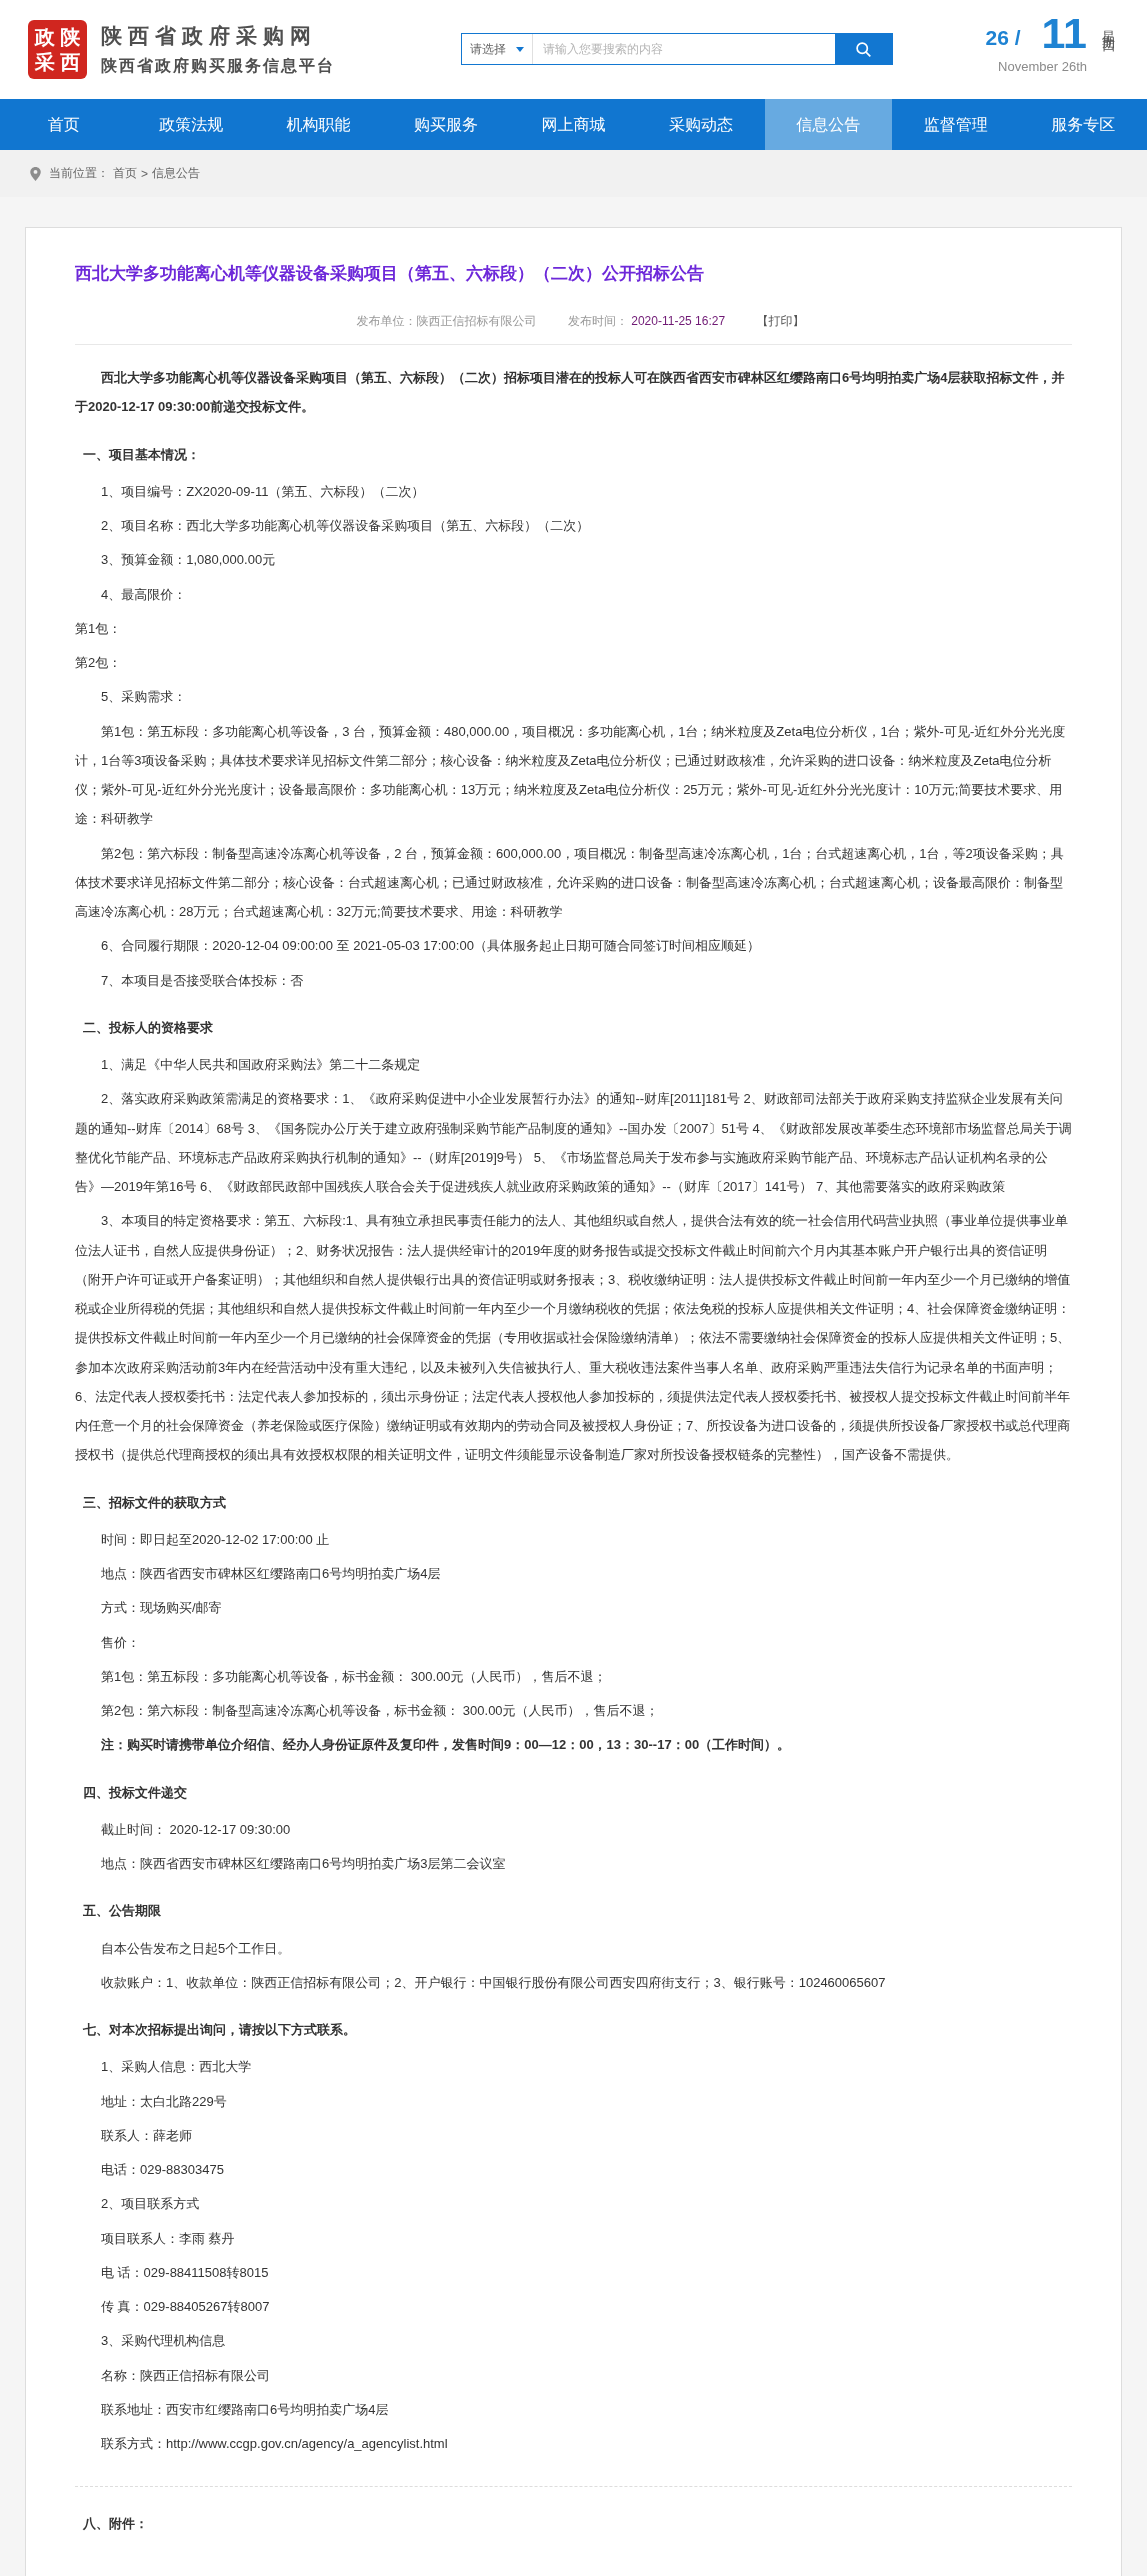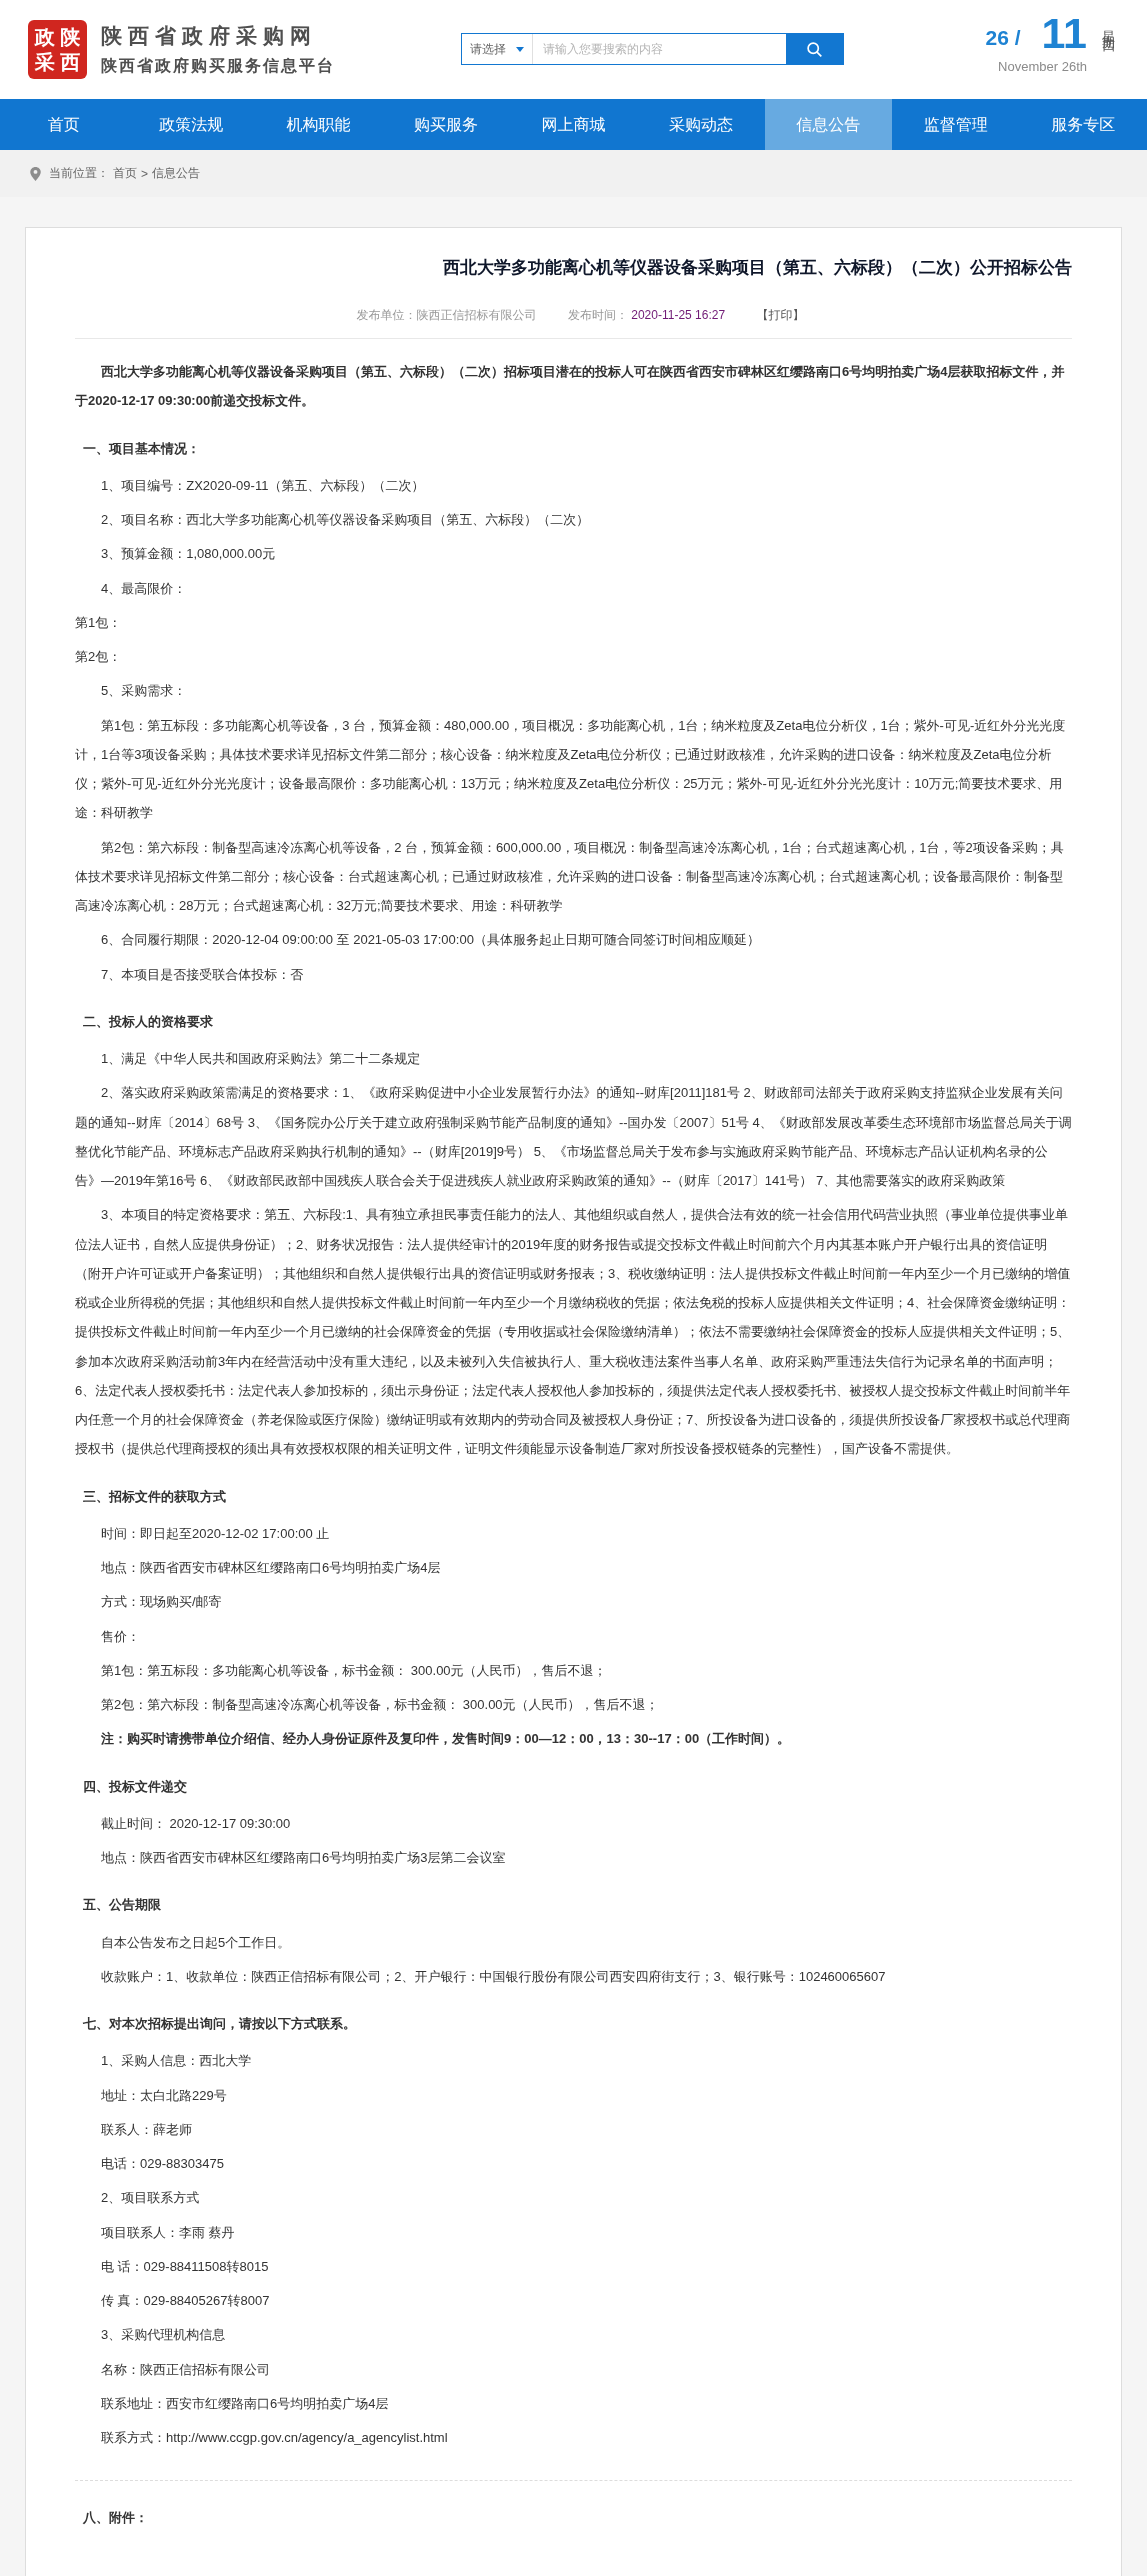--- a/index.html
+++ b/index.html
@@ -8,21 +8,21 @@
 
   
   .top-header { height:99px; background:#fff; display:flex; align-items:center; padding:0 28px; position:relative; }
   .logo-wrap { display:flex; align-items:center; gap:14px; }
   .seal { width:59px; height:59px; background:#d0261f; border-radius:6px; display:grid; grid-template-columns:1fr 1fr; grid-template-rows:1fr 1fr; padding:5px; gap:2px; }
   .seal span { color:#fff; font-weight:bold; font-size:20px; line-height:1; display:flex; align-items:center; justify-content:center; }
   .site-titles { display:flex; flex-direction:column; gap:6px; }
   .site-title { font-size:21px; font-weight:bold; color:#4f4f4f; letter-spacing:6px; }
   .site-subtitle { font-size:16px; font-weight:bold; color:#4f4f4f; letter-spacing:2px; }
 
-  .search-bar { position:absolute; left:461px; top:33px; width:383px; height:32px; display:flex; border:1px solid #1277d1; background:#fff; }
+  .search-bar { position:absolute; left:461px; top:33px; width:432px; height:32px; display:flex; border:1px solid #1277d1; background:#fff; }
   .search-select { width:71px; display:flex; align-items:center; justify-content:space-between; padding:0 8px; border-right:1px solid #e0e0e0; font-size:12px; color:#666; cursor:pointer; }
   .caret-down { width:0; height:0; border-left:4px solid transparent; border-right:4px solid transparent; border-top:5px solid #1277d1; }
   .search-input { flex:1; border:none; outline:none; padding:0 10px; font-size:12px; color:#333; }
   .search-input::placeholder { color:#b5b5b5; }
   .search-btn { width:57px; background:#1277d1; border:none; display:flex; align-items:center; justify-content:center; cursor:pointer; }
 
   .date-block { position:absolute; right:30px; top:12px; display:flex; }
   .date-main { text-align:right; }
   .date-top { display:flex; align-items:flex-start; justify-content:flex-end; gap:21px; }
   .date-day { font-size:21px; font-weight:bold; color:#1e83d3; margin-top:14px; }
@@ -35,21 +35,21 @@
   .nav-item { flex:1; text-align:center; line-height:51px; color:#fff; font-size:16px; cursor:pointer; }
   .nav-item.active { background:#67aae1; }
 
   
   .breadcrumb-bar { height:47px; background:#f1f1f1; display:flex; align-items:center; padding:3px 30px; font-size:12px; color:#666; gap:4px; }
   .pin-icon { margin-right:4px; display:flex; }
 
   
   .main-area { background:#f5f5f5; padding:30px 0 0 0; }
   .card { margin:0 25px; background:#fff; border:1px solid #ddd; padding:26px 49px 54px 49px; min-height:2164px; }
-  .article-title { text-align:right; font-size:17px; font-weight:bold; color:#0f172a; line-height:1.6; }
+  .article-title { text-align:left; font-size:17px; font-weight:bold; color:#6d28d9; line-height:1.6; margin-top:6px; }
   .article-meta { text-align:center; font-size:12px; color:#999; margin-top:26px; }
   .article-meta .meta-part { margin:0 14px; }
   .meta-time { color:#701a75;text-align:center; }
   .print-btn { color:#555; cursor:pointer; margin-left:14px; }
   .meta-divider { border-bottom:1px solid #e8e8e8; margin-top:14px; }
 
   .article-body { margin-top:18px; font-size:13px; color:#333; }
   .article-body p { line-height:2.25; }
   .body-p { font-weight:normal; margin:5px 0; }
   .body-p.ind { text-indent:2em; }

